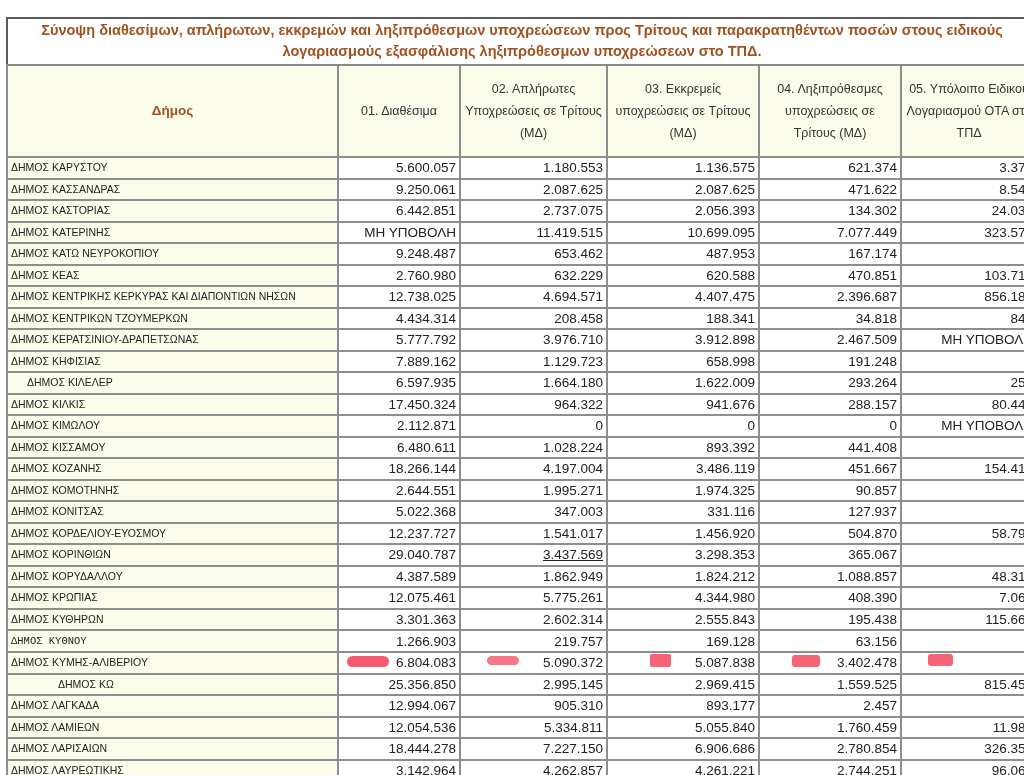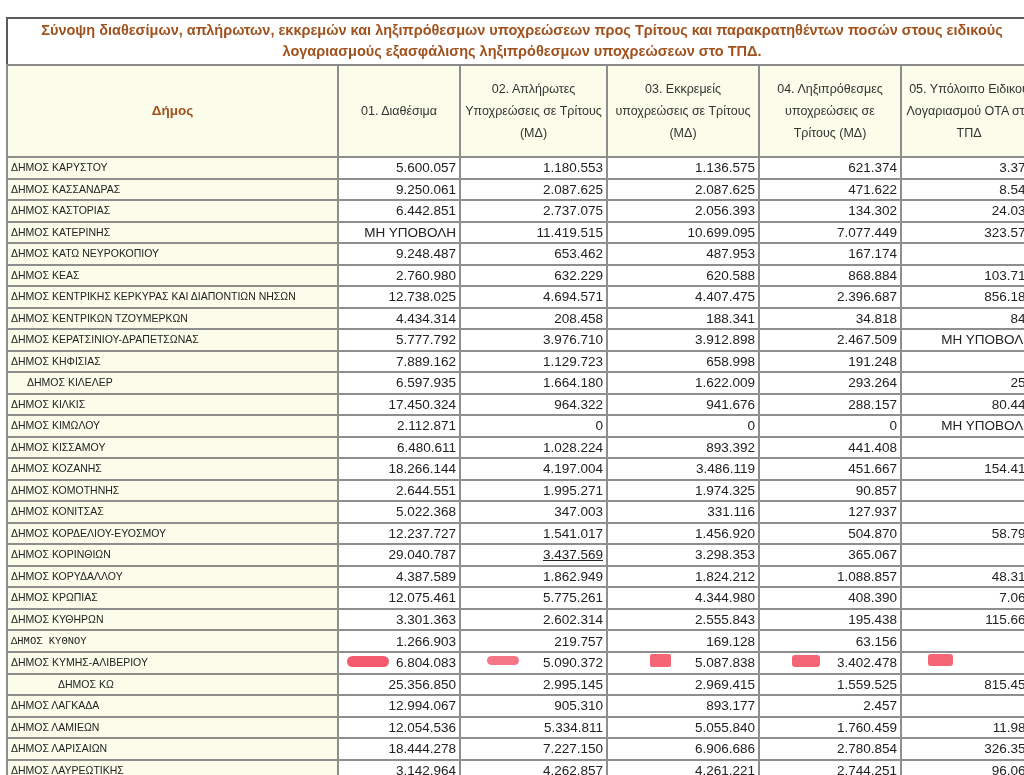--- a/index.html
+++ b/index.html
@@ -99,21 +99,21 @@
           <td class="num"><span style="position: relative;">653.462</span></td>
           <td class="num"><span style="position: relative;">487.953</span></td>
           <td class="num"><span style="position: relative;">167.174</span></td>
           <td class="num"></td>
         </tr>
         <tr>
           <td class="name"><span style="position: relative;">ΔΗΜΟΣ ΚΕΑΣ</span></td>
           <td class="num"><span style="position: relative;">2.760.980</span></td>
           <td class="num"><span style="position: relative;">632.229</span></td>
           <td class="num"><span style="position: relative;">620.588</span></td>
-          <td class="num"><span style="position: relative;">868.884</span></td>
+          <td class="num"><span style="position: relative;">470.851</span></td>
           <td class="num"><span style="position: relative;">103.710</span></td>
         </tr>
         <tr>
           <td class="name"><span style="position: relative;">ΔΗΜΟΣ ΚΕΝΤΡΙΚΗΣ ΚΕΡΚΥΡΑΣ ΚΑΙ ΔΙΑΠΟΝΤΙΩΝ ΝΗΣΩΝ</span></td>
           <td class="num"><span style="position: relative;">12.738.025</span></td>
           <td class="num"><span style="position: relative;">4.694.571</span></td>
           <td class="num"><span style="position: relative;">4.407.475</span></td>
           <td class="num"><span style="position: relative;">2.396.687</span></td>
           <td class="num"><span style="position: relative;">856.185</span></td>
         </tr>

